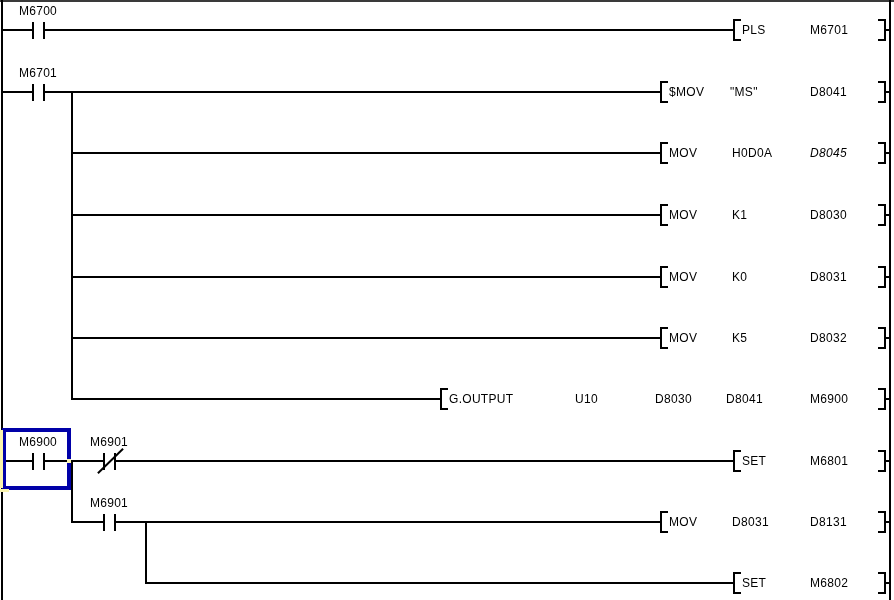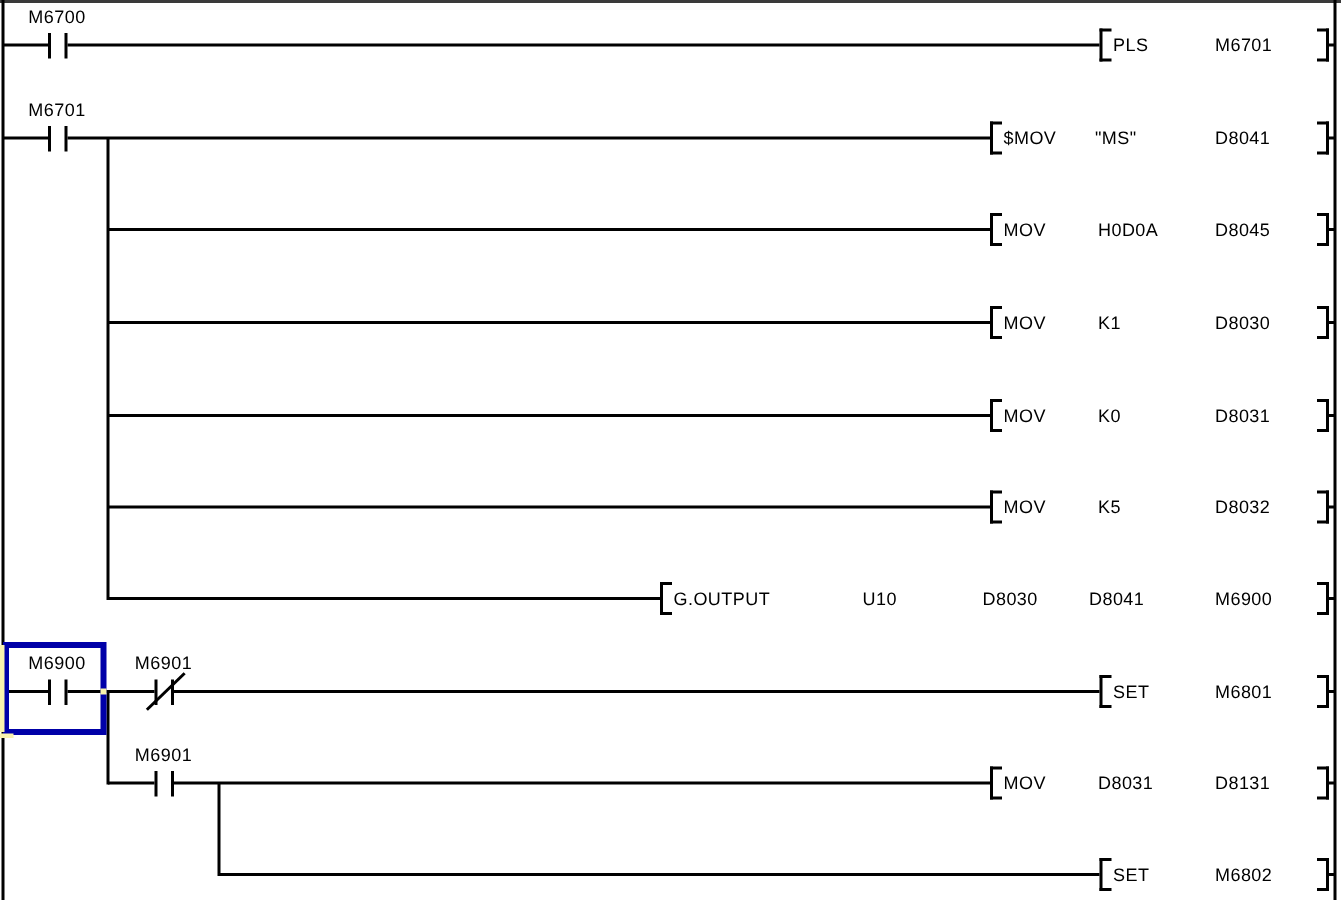--- a/index.html
+++ b/index.html
@@ -111,21 +111,21 @@
       </div>
       <div class="instruction" style="left: 660px; top: 142px; width: 226px; height: 22px;">
         <div class="stroke" style="left: 0px; top: 0px; width: 2px; height: 22px;"></div>
         <div class="stroke" style="left: 0px; top: 0px; width: 8px; height: 2px;"></div>
         <div class="stroke" style="left: 0px; top: 20px; width: 8px; height: 2px;"></div>
         <div class="stroke" style="left: 224px; top: 0px; width: 2px; height: 22px;"></div>
         <div class="stroke" style="left: 218px; top: 0px; width: 8px; height: 2px;"></div>
         <div class="stroke" style="left: 218px; top: 20px; width: 8px; height: 2px;"></div>
         <div class="lbl txt" style="left: 9px;">MOV</div>
         <div class="lbl txt" style="left: 72px;">H0D0A</div>
-        <div class="lbl txt" style="left: 150px;">D8045</div>
+        <div class="lbl txt" style="left: 150px; font-style: italic;">D8045</div>
       </div>
       <div class="instruction" style="left: 660px; top: 204px; width: 226px; height: 22px;">
         <div class="stroke" style="left: 0px; top: 0px; width: 2px; height: 22px;"></div>
         <div class="stroke" style="left: 0px; top: 0px; width: 8px; height: 2px;"></div>
         <div class="stroke" style="left: 0px; top: 20px; width: 8px; height: 2px;"></div>
         <div class="stroke" style="left: 224px; top: 0px; width: 2px; height: 22px;"></div>
         <div class="stroke" style="left: 218px; top: 0px; width: 8px; height: 2px;"></div>
         <div class="stroke" style="left: 218px; top: 20px; width: 8px; height: 2px;"></div>
         <div class="lbl txt" style="left: 9px;">MOV</div>
         <div class="lbl txt" style="left: 72px;">K1</div>

